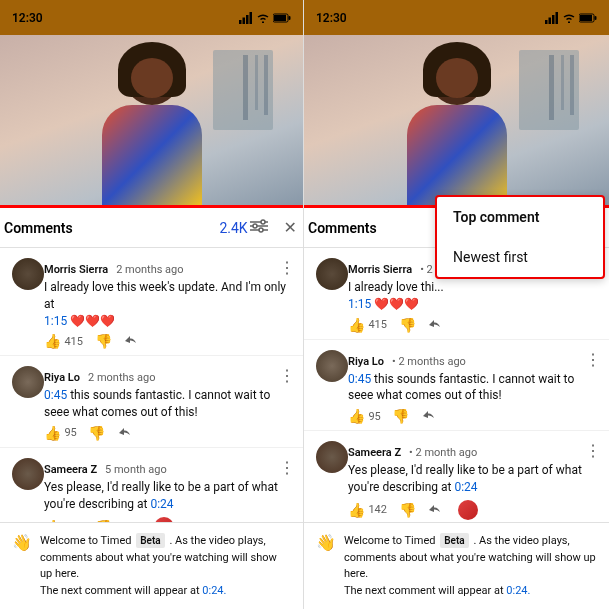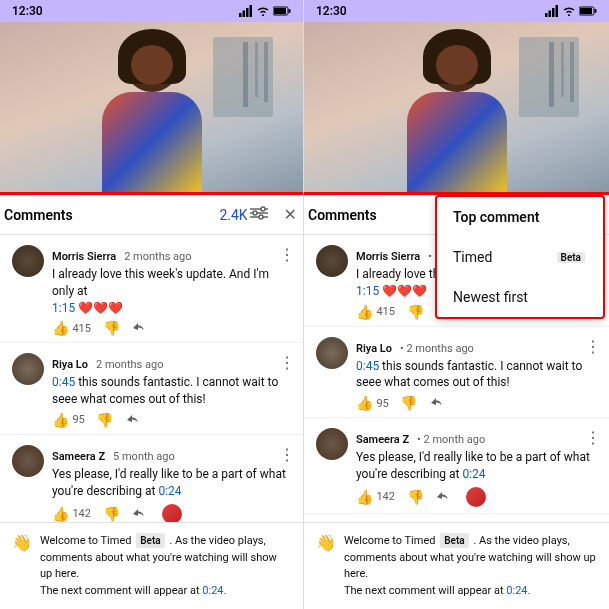--- a/index.html
+++ b/index.html
@@ -13,28 +13,28 @@
     }
     .phone-panel {
       width: 304px;
       height: 609px;
       background: #fff;
       display: flex;
       flex-direction: column;
       border-right: 1px solid #ddd;
     }
     .status-bar {
-      background: #c4b5fd;
+      background: #a16207;
       display: flex;
       justify-content: space-between;
       align-items: center;
       padding: 4px 12px;
       font-size: 12px;
       font-weight: 600;
-      height: 22px;
+      height: 35px;
     }
     .status-icons {
       display: flex;
       gap: 3px;
       align-items: center;
     }
     .video-thumbnail {
       width: 100%;
       height: 170px;
       background: linear-gradient(135deg, #c9a0a0 0%, #d4b0b0 30%, #b0b0c0 60%, #8090a0 100%);
@@ -78,21 +78,21 @@
       padding: 2px;
     }
     .comments-list {
       flex: 1;
       overflow-y: auto;
       padding: 0;
     }
     .comment-item {
       display: flex;
       padding: 10px 12px 6px 12px;
-      gap: 8px;
+      gap: 0;
       position: relative;
       border-bottom: 1px solid #f0f0f0;
     }
     .avatar {
       width: 32px;
       height: 32px;
       border-radius: 50%;
       flex-shrink: 0;
       background: #888;
     }
@@ -526,21 +526,17 @@
       Welcome to Timed <span class="beta-badge">Beta</span> . As the video plays, comments about what you're watching will show up here.<br>
       The next comment will appear at <span class="comment-link">0:24.</span>
     </div>
   </div>
 
   <div class="dropdown-overlay">
     <div class="dropdown-item active">
       <span>Top comment</span>
     </div>
     <div class="dropdown-item">
-      <span>Timed</span>
-      <span class="beta-badge">Beta</span>
-    </div>
-    <div class="dropdown-item">
       <span>Newest first</span>
     </div>
   </div>
 
 </div>
 
 </body></html>

